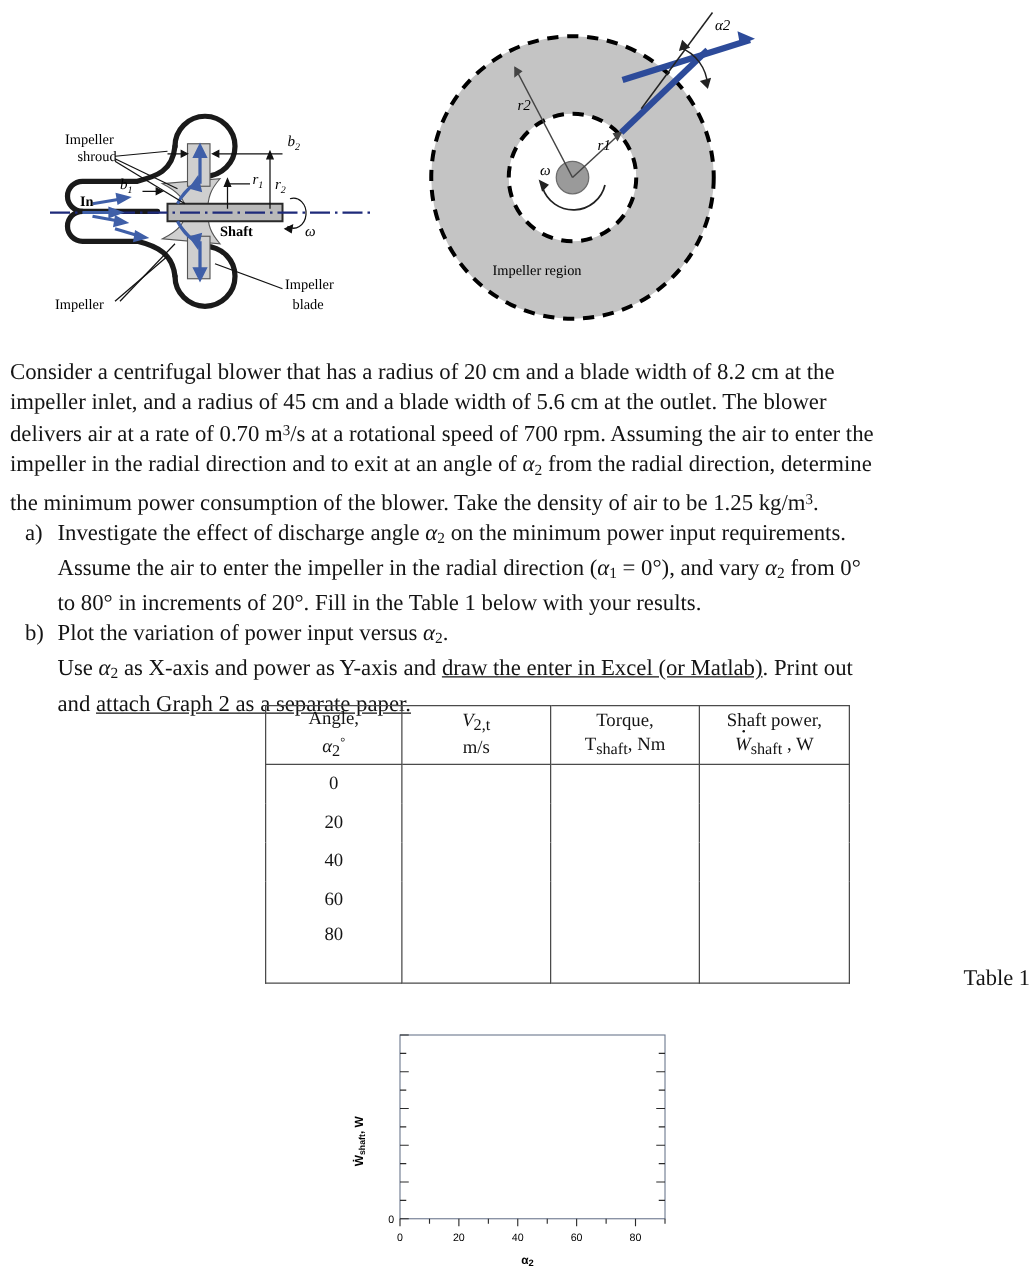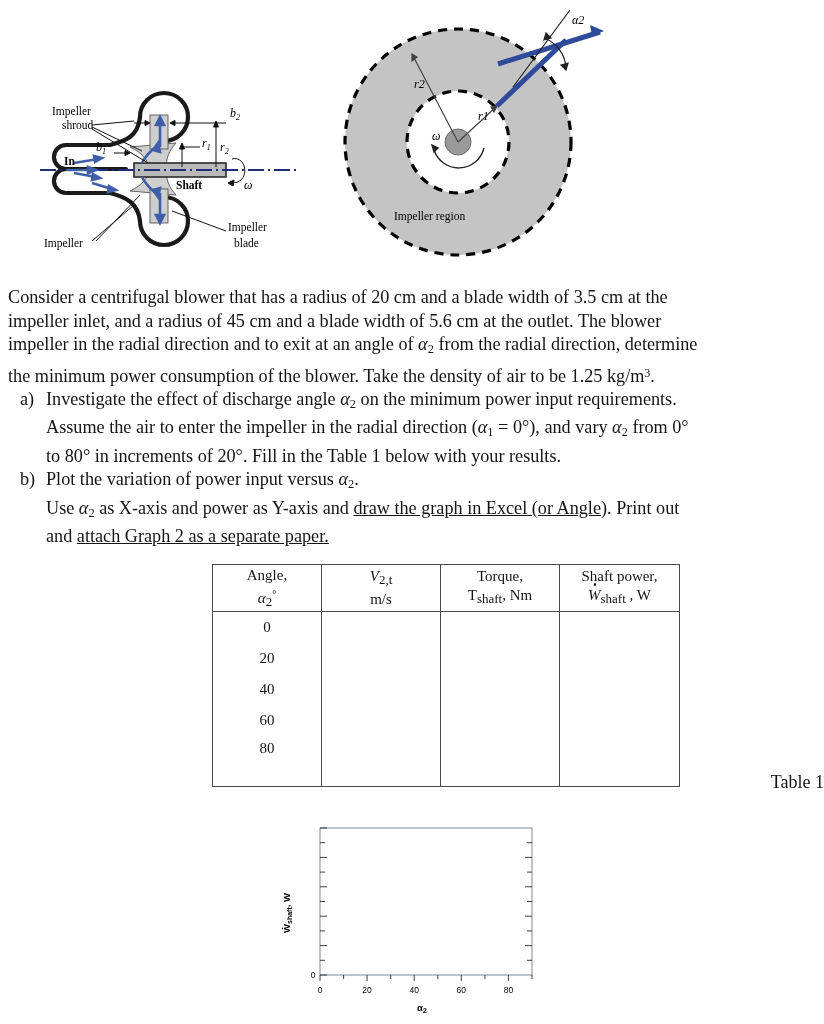--- a/index.html
+++ b/index.html
@@ -299,36 +299,37 @@
       </g>
       <text class="fig-label-it" x="264" y="22" font-size="11">α2</text>
       <text class="fig-label-it" x="106" y="86" font-size="15">r2</text>
       <text class="fig-label-it" x="170" y="118" font-size="15">r1</text>
       <text class="fig-label-it" x="124" y="138" font-size="11">ω</text>
       <text class="fig-label" x="86" y="218" font-size="13">Impeller region</text>
     </svg>
   </div>
 
   <div id="prose">
-    <p>Consider a centrifugal blower that has a radius of 20 cm and a blade width of 3.5 cm at the</p>
+    <p>Consider a centrifugal blower that has a radius of 20 cm and a blade width of 8.2 cm at the</p>
     <p>impeller inlet, and a radius of 45 cm and a blade width of 5.6 cm at the outlet. The blower</p>
+    <p>delivers air at a rate of 0.70 m<sup>3</sup>/s at a rotational speed of 700 rpm. Assuming the air to enter the</p>
     <p>impeller in the radial direction and to exit at an angle of <i class="v">α</i><sub>2</sub> from the radial direction, determine</p>
     <p>the minimum power consumption of the blower. Take the density of air to be 1.25 kg/m<sup>3</sup>.</p>
 
     <ul class="list">
       <li>
         <span class="marker">a)</span>
         <span>Investigate the effect of discharge angle <i class="v">α</i><sub>2</sub> on the minimum power input requirements.</span><br>
         <span>Assume the air to enter the impeller in the radial direction (<i class="v">α</i><sub>1</sub> = 0°), and vary <i class="v">α</i><sub>2</sub> from 0°</span><br>
         <span>to 80° in increments of 20°. Fill in the Table 1 below with your results.</span>
       </li>
       <li>
         <span class="marker">b)</span>
         <span>Plot the variation of power input versus <i class="v">α</i><sub>2</sub>.</span><br>
-        <span>Use <i class="v">α</i><sub>2</sub> as X-axis and power as Y-axis and <span class="u">draw the graph in Excel (or Angle)</span>. Print out</span><br>
+        <span>Use <i class="v">α</i><sub>2</sub> as X-axis and power as Y-axis and <span class="u">draw the enter in Excel (or Matlab)</span>. Print out</span><br>
         <span>and <span class="u">attach Graph 2 as a separate paper.</span></span>
       </li>
     </ul>
   </div>
 
   <div id="table-wrap">
     <table class="t1">
       <tbody>
           <tr class="hdr">
         <th class="c1">

